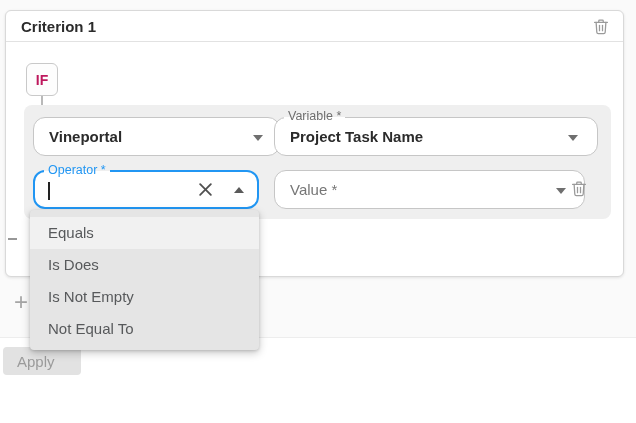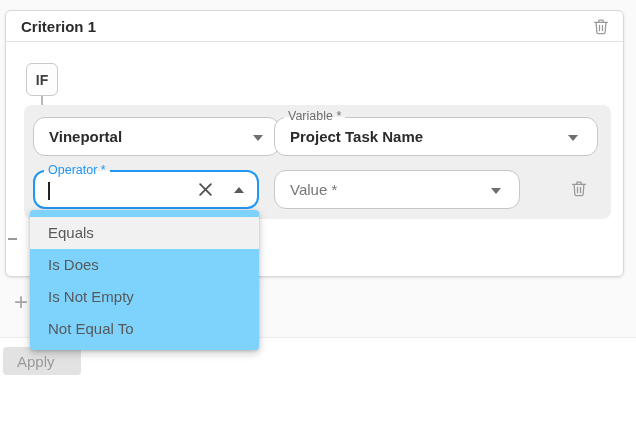--- a/index.html
+++ b/index.html
@@ -20,38 +20,38 @@
     display:flex; align-items:center; justify-content:space-between;
     padding:0 13px 0 15px; border-bottom:1px solid #e2e2e2;
   }
   .card-title{ font-size:15px; font-weight:700; color:#2b2b2b; }
   .icon-btn{ background:none; border:none; cursor:pointer; display:flex; align-items:center; padding:0; }
   
   .if-chip{
     position:absolute; left:20px; top:52px; width:32px; height:33px;
     border:1px solid #c9c9c9; border-radius:6px; background:#fdfdfd;
     display:flex; align-items:center; justify-content:center;
-    font-size:14px; font-weight:700; color:#404040;
+    font-size:14px; font-weight:700; color:#be185d;
   }
   .connector{ position:absolute; left:35px; top:85px; width:2px; height:10px; background:#b9b9b9; }
   
   .panel{
     position:absolute; left:18px; top:94px; width:587px; height:114px;
     background:#efefef; border-radius:8px;
   }
   
   .field{
     position:absolute; height:39px; background:#fff;
     border:1px solid #c6c6c6; border-radius:12px;
     display:flex; align-items:center; font-size:15px;
   }
   .f-source  { left:27px;  top:106px; width:247px; }
   .f-variable{ left:268px; top:106px; width:324px; }
   .f-operator{ left:27px;  top:159px; width:226px; border:2px solid #2196f3; }
-  .f-value   { left:268px; top:159px; width:246px; }
+  .f-value   { left:268px; top:159px; width:311px; }
   .field-text{ padding-left:15px; font-weight:700; color:#2b2b2b; white-space:nowrap; overflow:hidden; }
   .placeholder-text{ padding-left:15px; color:#767676; font-weight:400; }
   .float-label{
     position:absolute; top:-9px; left:9px; padding:0 4px; font-size:12.5px; line-height:15px;
     color:#6e6e6e; background:linear-gradient(to bottom,#efefef 52%,#ffffff 52%);
     white-space:nowrap;
   }
   .float-label.blue{ color:#2196f3; }
   .caret{ width:0; height:0; border-left:5px solid transparent; border-right:5px solid transparent; position:absolute; }
   .caret.down{ border-top:6px solid #6f6f6f; }
@@ -77,21 +77,21 @@
   }
   .apply-btn{
     position:absolute; left:3px; top:9px; width:78px; height:28px;
     background:#e2e2e2; border:none; border-radius:4px;
     font-size:15px; color:#9b9b9b; text-align:left; padding-left:14px;
     font-family:"Liberation Sans", sans-serif;
   }
   
   .menu{
     position:absolute; left:30px; top:210px; width:229px;
-    background:#7dd3fc; border-radius:4px; padding:7px 0 5px 0; z-index:50;
+    background:#e5e5e5; border-radius:4px; padding:7px 0 5px 0; z-index:50;
     box-shadow:0 3px 8px rgba(0,0,0,.22), 0 1px 3px rgba(0,0,0,.14);
   }
   .menu-item{
     height:32px; line-height:32px; padding-left:18px;
     font-size:15px; color:#57595b; cursor:pointer; white-space:nowrap;
   }
   .menu-item.highlighted{ background:#f1f1f1; }
   svg{ display:block; }
 </style>
 </head>

